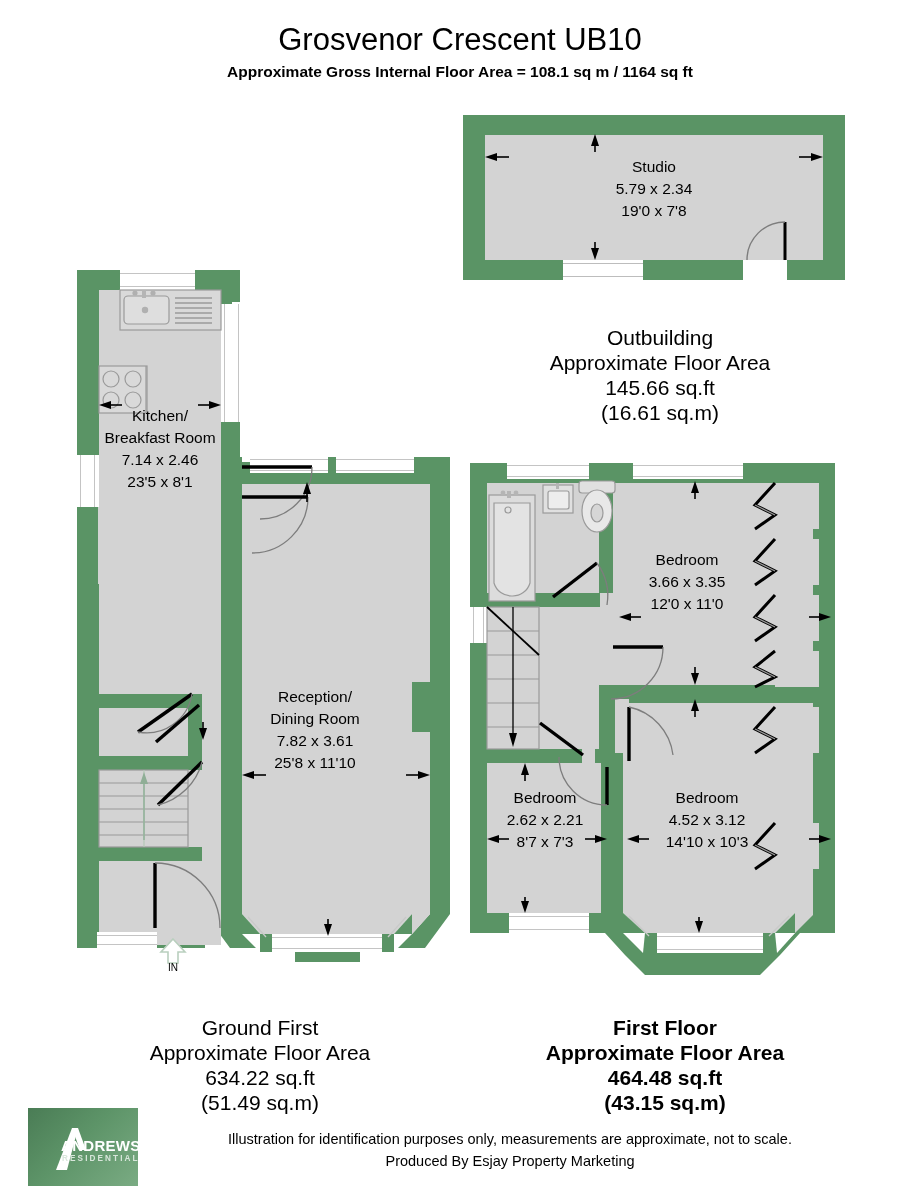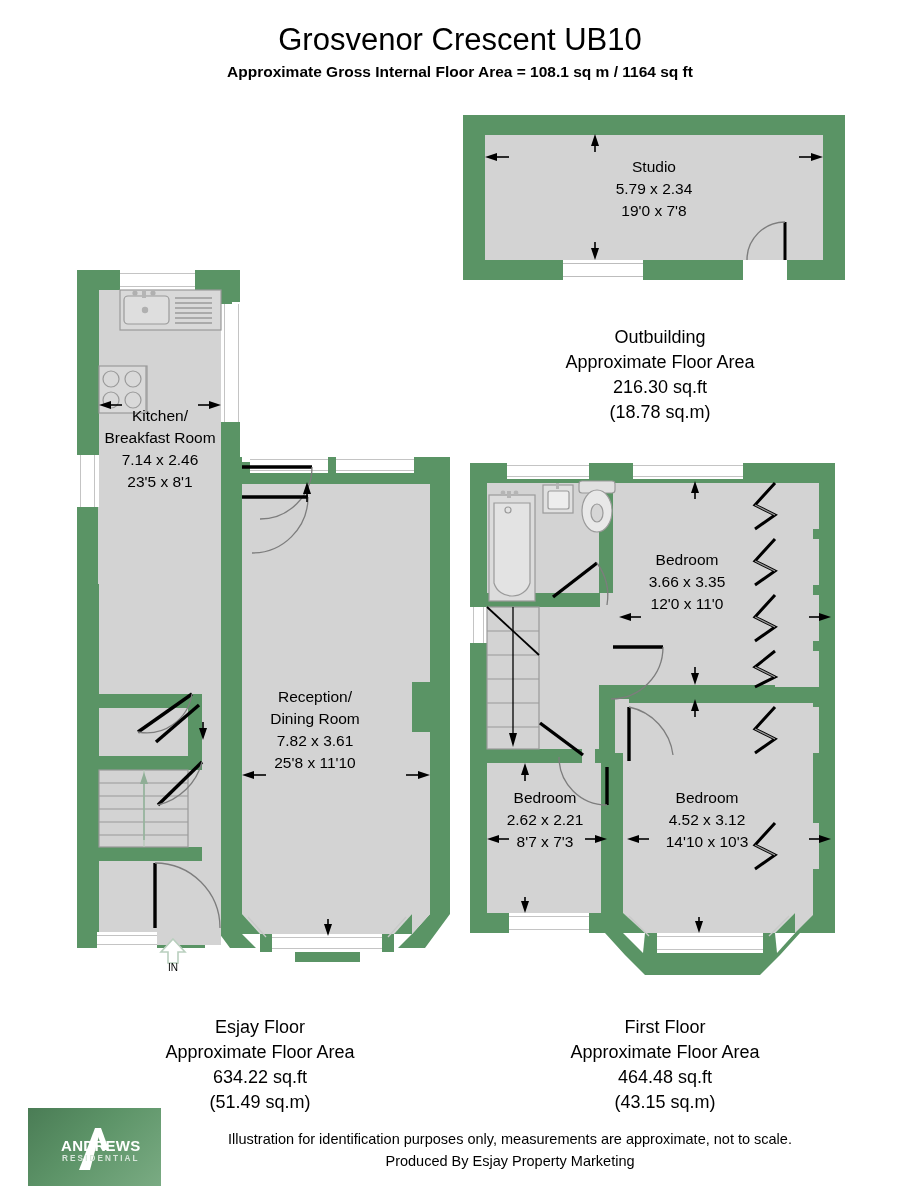--- a/index.html
+++ b/index.html
@@ -21,40 +21,39 @@
   }
 
   
   .plan{position:absolute;}
   #outbuilding-plan{left:455px;top:110px;}
   #ground-plan{left:60px;top:262px;}
   #first-plan{left:455px;top:455px;}
 
   
   .caption{
-    position:absolute;text-align:center;font-size:18px;line-height:25px;
+    position:absolute;text-align:center;font-size:21px;line-height:25px;
     font-weight:400;
   }
   #outbuilding-caption{left:455px;top:325px;width:410px;}
   #ground-caption{left:55px;top:1015px;width:410px;}
-  #first-caption{left:460px;top:1015px;width:410px;}
+  #first-caption{left:460px;top:1015px;width:410px;font-weight:bold;}
   .caption .ln{display:block;}
 
   
   .disclaimer{
     position:absolute;left:110px;top:1128px;width:800px;text-align:center;
     font-size:14.5px;line-height:22px;
   }
   .disclaimer .ln{display:block;}
 
   .logo{
     position:absolute;left:28px;top:1108px;width:110px;height:78px;
     background:linear-gradient(135deg,#4a7c55 0%,#5d9468 45%,#7aab83 100%);
     overflow:hidden;
-    padding-left:23px;
   }
   .logo svg{display:block;}
   .logo-name{
     position:absolute;left:33px;top:30px;color:#ffffff;
     font-size:15px;font-weight:bold;letter-spacing:0.3px;line-height:15px;
   }
   .logo-sub{
     position:absolute;left:34px;top:46px;color:#d8e6db;
     font-size:8.2px;font-weight:700;letter-spacing:2.1px;line-height:9px;
   }
@@ -103,22 +102,22 @@
     </g>
 
     <text x="199" y="62" text-anchor="middle" font-size="15.5">Studio</text>
     <text x="199" y="84" text-anchor="middle" font-size="15.5">5.79 x 2.34</text>
     <text x="199" y="106" text-anchor="middle" font-size="15.5">19'0 x 7'8</text>
   </svg>
 
   <div class="caption" id="outbuilding-caption">
     <span class="ln">Outbuilding</span>
     <span class="ln">Approximate Floor Area</span>
-    <span class="ln">216.30 sq.ft</span>
-    <span class="ln">(18.78 sq.m)</span>
+    <span class="ln">145.66 sq.ft</span>
+    <span class="ln">(16.61 sq.m)</span>
   </div>
 
   <svg class="plan" id="ground-plan" width="400" height="730" viewBox="0 0 400 730">
 
     <g>
 
       <path d="M17,8 L180,8 L180,200 L258,200 L258,195 L390,195 L390,652 L365,686 L300,686
                L300,700 L235,700 L235,686 L170,686 L145,652 L145,686 L17,686 Z" fill="#5a9465"></path>
     </g>
 
@@ -309,21 +308,21 @@
     <text x="255" y="484" text-anchor="middle" font-size="15.5">7.82 x 3.61</text>
     <text x="255" y="506" text-anchor="middle" font-size="15.5">25'8 x 11'10</text>
   </svg>
 
   <svg style="position:absolute;left:158px;top:938px;" width="30" height="26" viewBox="0 0 30 26">
     <polygon points="15,1 27,14 20,14 20,25 10,25 10,14 3,14" fill="#ffffff" stroke="#b9cfbe" stroke-width="1.6"></polygon>
   </svg>
   <div id="in-label">IN</div>
 
   <div class="caption" id="ground-caption">
-    <span class="ln">Esjay Floor</span>
+    <span class="ln">Ground First</span>
     <span class="ln">Approximate Floor Area</span>
     <span class="ln">634.22 sq.ft</span>
     <span class="ln">(51.49 sq.m)</span>
   </div>
 
   <svg class="plan" id="first-plan" width="395" height="545" viewBox="0 0 395 545">
 
     <path d="M15,8 L380,8 L380,478 L345,478 L325,500 L305,520 L190,520 L170,500 L150,478
              L15,478 Z" fill="#5a9465"></path>
 

